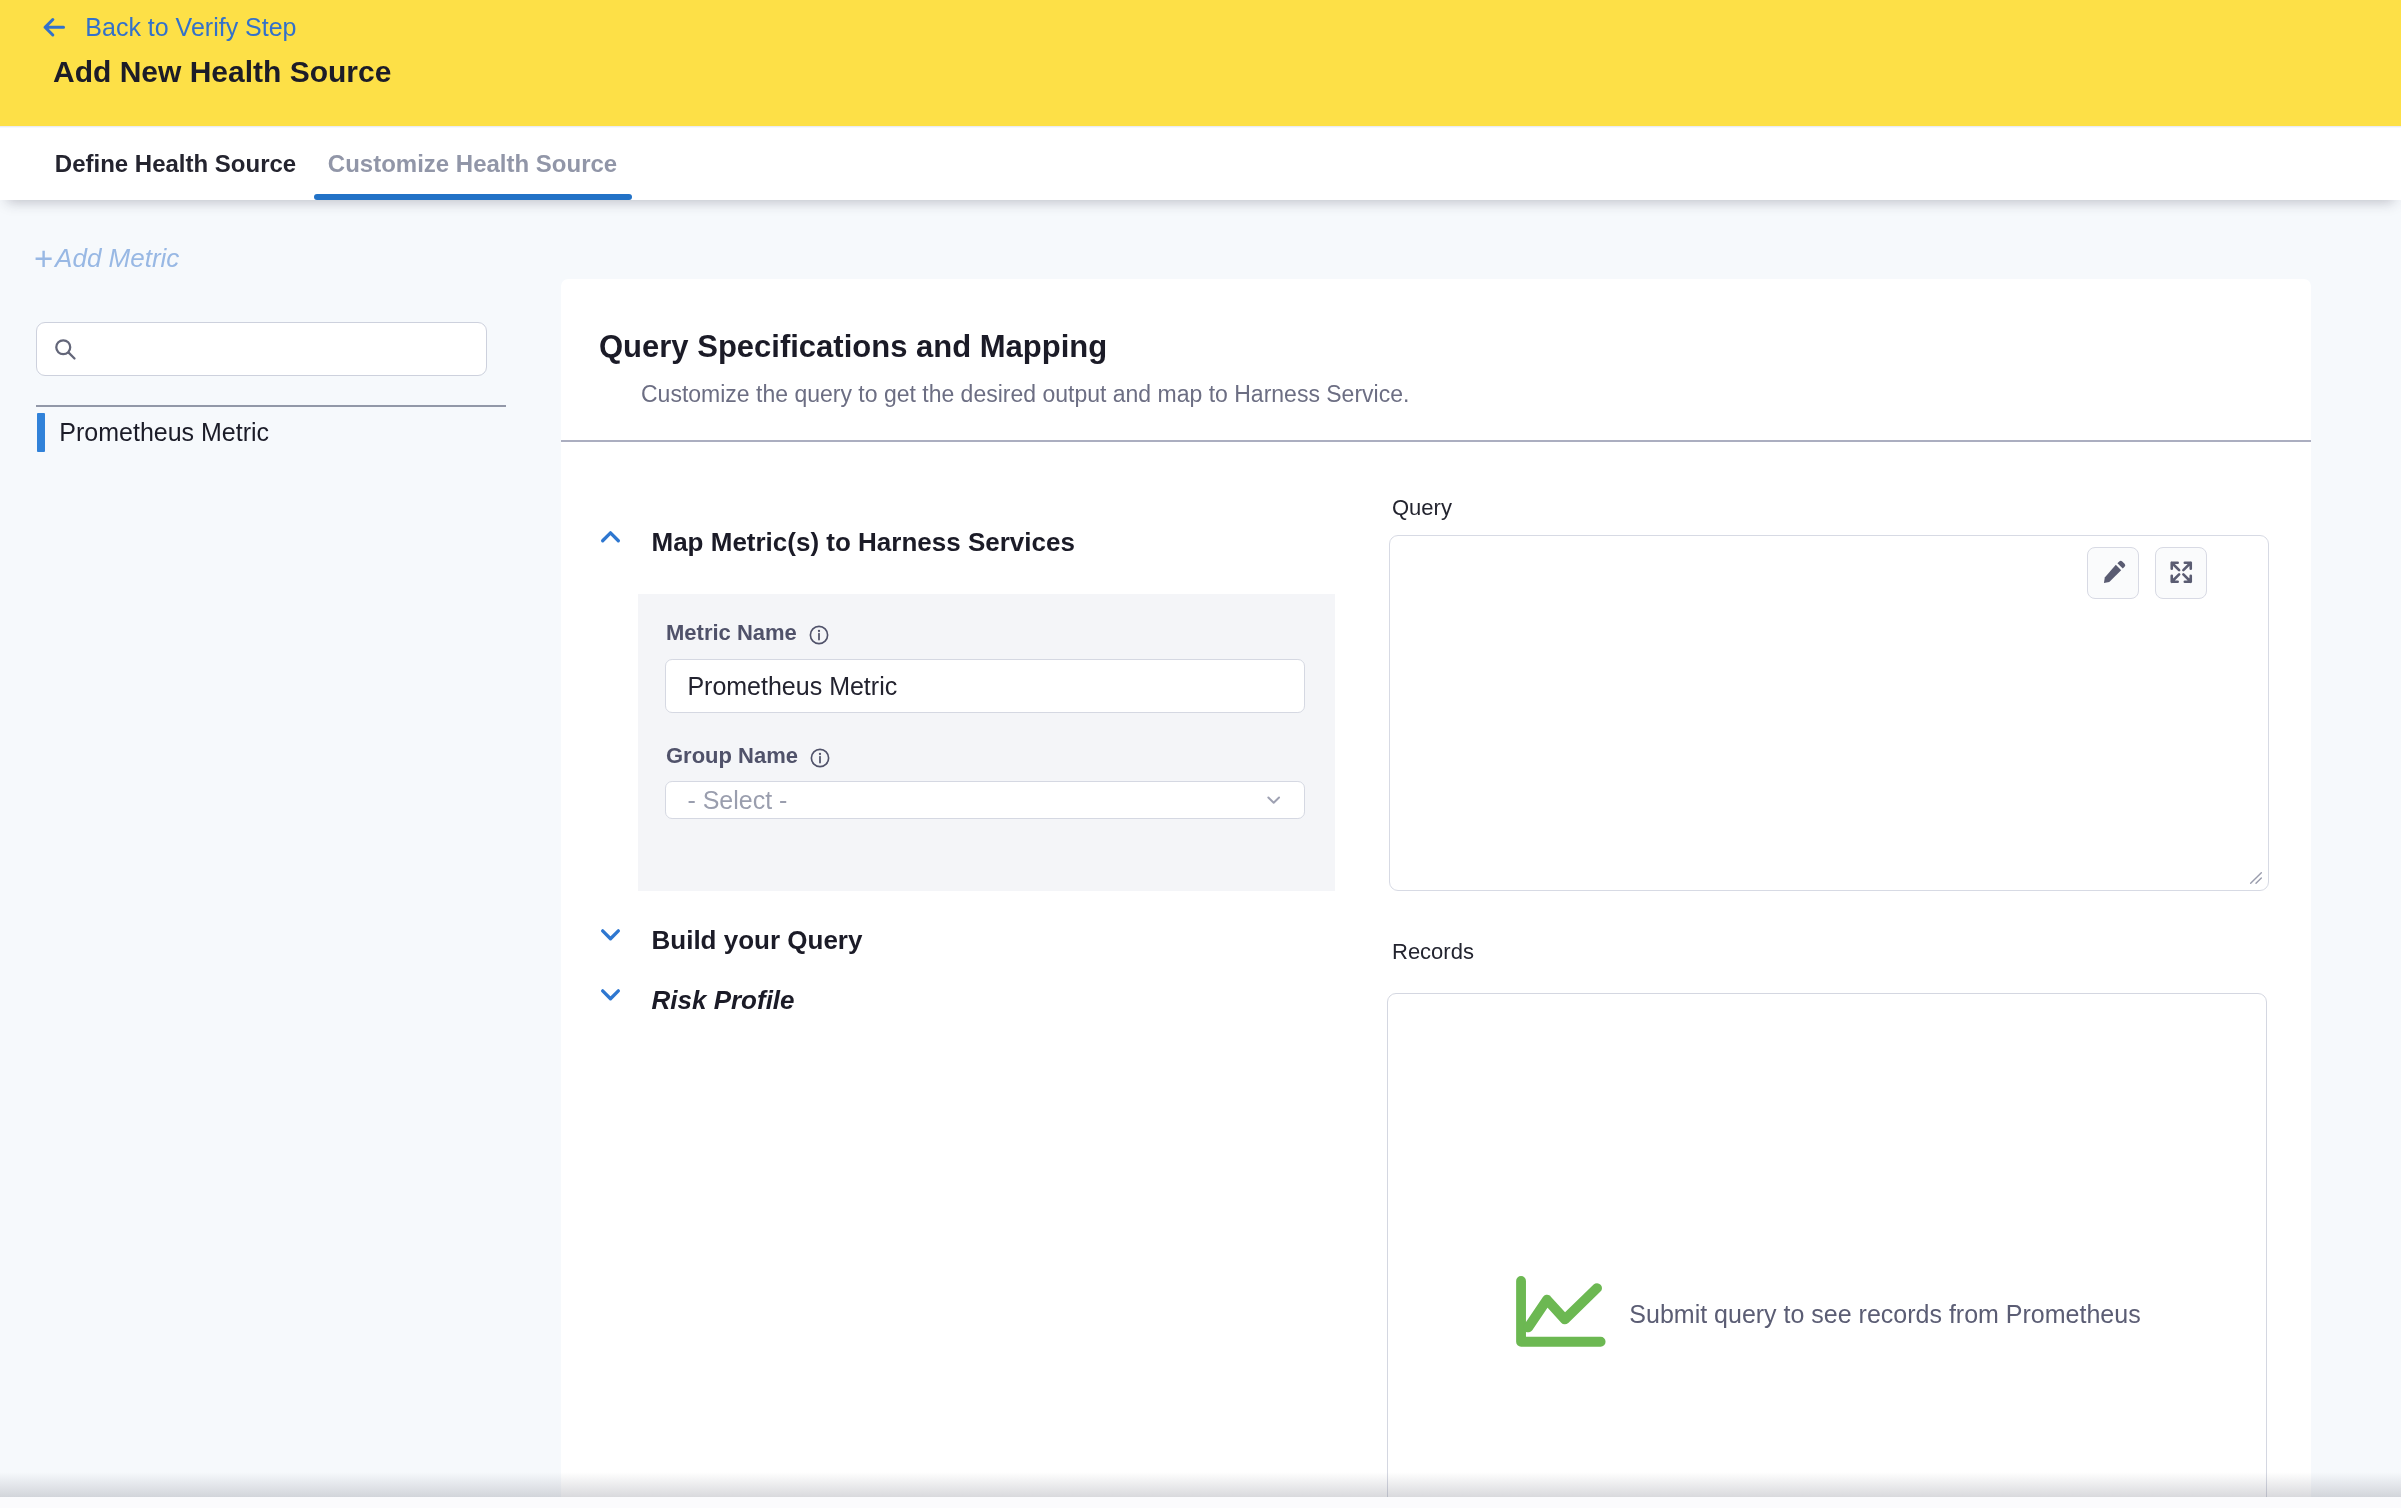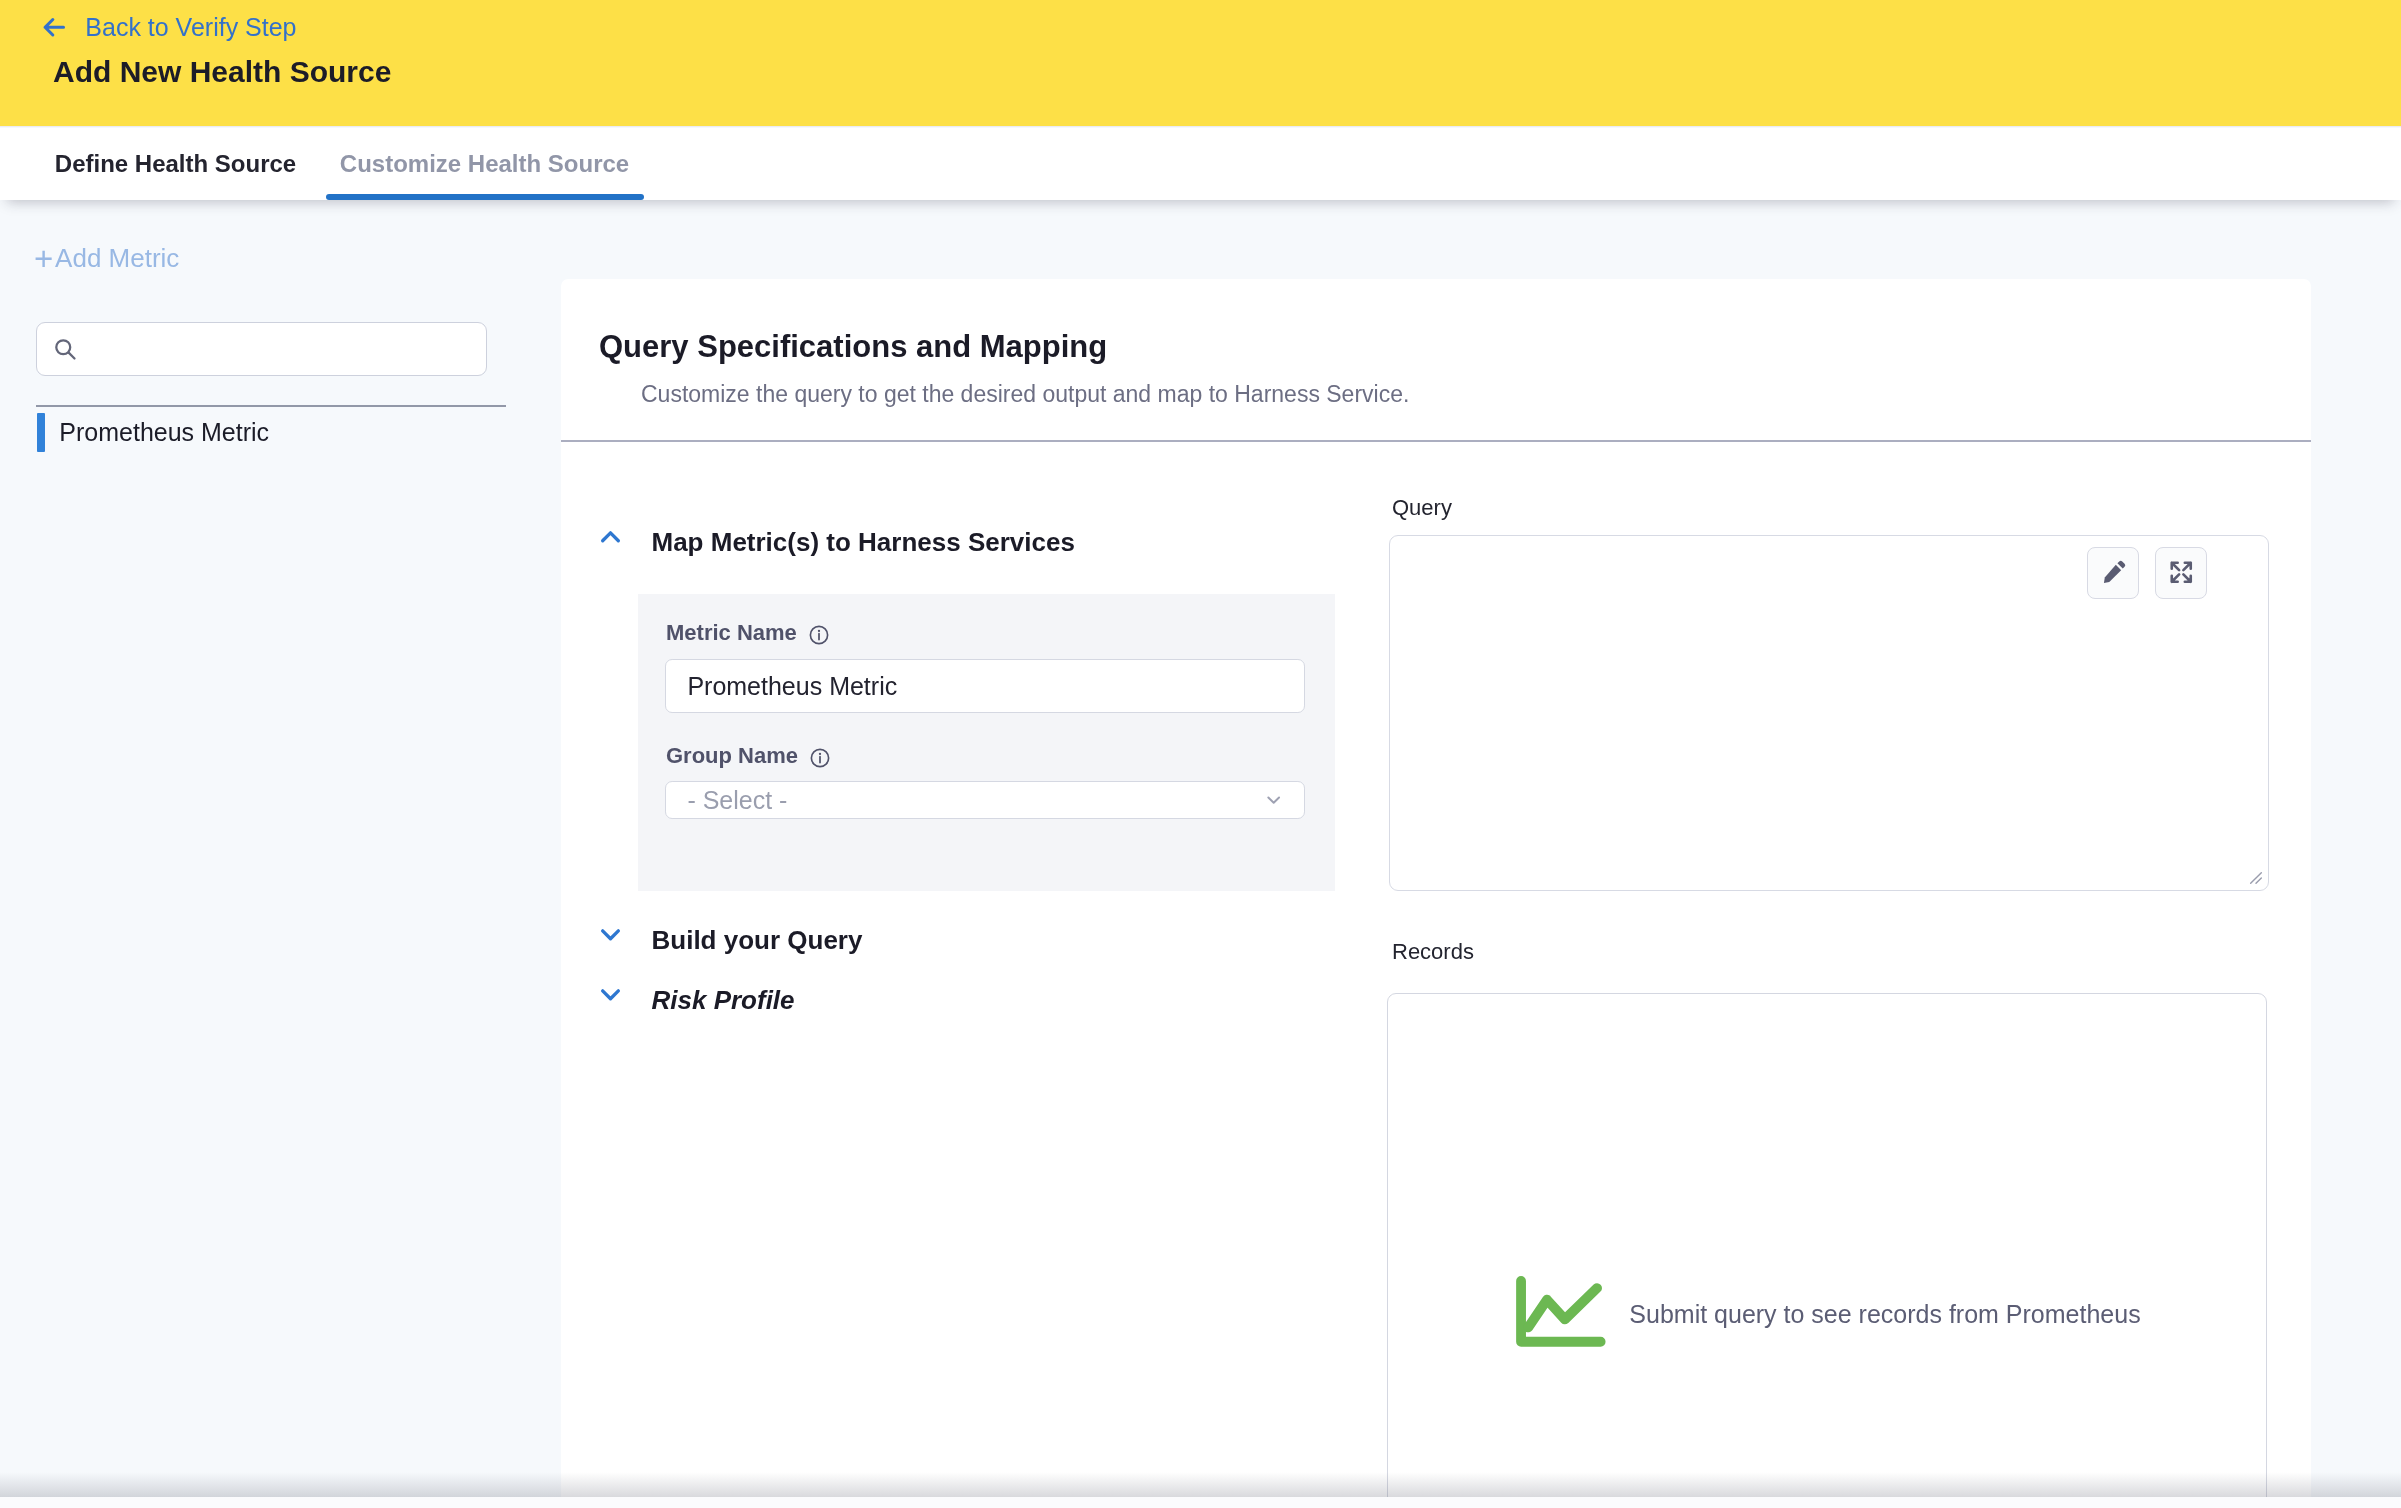--- a/index.html
+++ b/index.html
@@ -9,34 +9,34 @@
 
   
   .topbar { position:absolute; top:0; left:0; right:0; height:127px; background:#fde047;
             border-bottom:0.9px solid #ececf2; z-index:5; }
   .back { position:absolute; top:12.5px; left:37px; display:flex; align-items:center; gap:14.3px;
           color:#3371ca; font-size:25px; font-weight:500; cursor:pointer; text-decoration:none; }
   .page-title { position:absolute; top:55px; left:53px; font-size:30px; font-weight:700; color:#1c1c28; }
 
   
   .tabbar { position:absolute; top:128px; left:0; right:0; height:72px; background:#fff;
-            display:flex; align-items:stretch; padding-left:53px; gap:40px; z-index:4;
+            display:flex; align-items:stretch; padding-left:53px; gap:28px; z-index:4;
             box-shadow:0 9px 12.5px -7.1px rgba(40,41,61,0.28); }
   .tab { position:relative; display:flex; align-items:center; font-size:24px; font-weight:600;
          color:#24242f; cursor:pointer; padding:0 1.8px; }
   .tab.active { color:#9196a8; }
   .tab.active::after { content:""; position:absolute; left:-12.5px; right:-12.5px; bottom:0;
          height:6.2px; border-radius:4.5px; background:#2272c7; }
 
   
   .add-metric { position:absolute; top:242px; left:34px; display:flex; align-items:center;
          background:none; border:none; color:#98b8e4; cursor:pointer;
          font-family:"Liberation Sans", sans-serif; }
   .add-metric .plus { font-size:33px; font-weight:400; line-height:1; margin-right:1.8px; }
-  .add-metric .am-label { font-size:26px; font-weight:500; }
+  .add-metric .am-label { font-size:26px; font-weight:500;font-style:italic; }
   .searchbox { position:absolute; top:322px; left:36px; width:451px; height:54px; background:#fff;
          border:1.8px solid #cdd1dd; border-radius:9px; display:flex; align-items:center;
          padding:0 12.5px 0 15px; }
   .searchbox input { flex:1; border:none; outline:none; height:100%; font-size:23px;
          margin-left:10.7px; color:#1d1e2c; background:transparent;
          font-family:"Liberation Sans", sans-serif; }
   .sidebar-divider { position:absolute; top:405px; left:36px; width:470px; height:1.8px; background:#9298a8; }
   .metric-item { position:absolute; top:413px; left:37px; height:39px; display:flex;
          align-items:center; cursor:pointer; }
   .sel-bar { width:8px; height:39px; background:#3182d9; border-radius:0.9px; margin-right:14.3px; }

